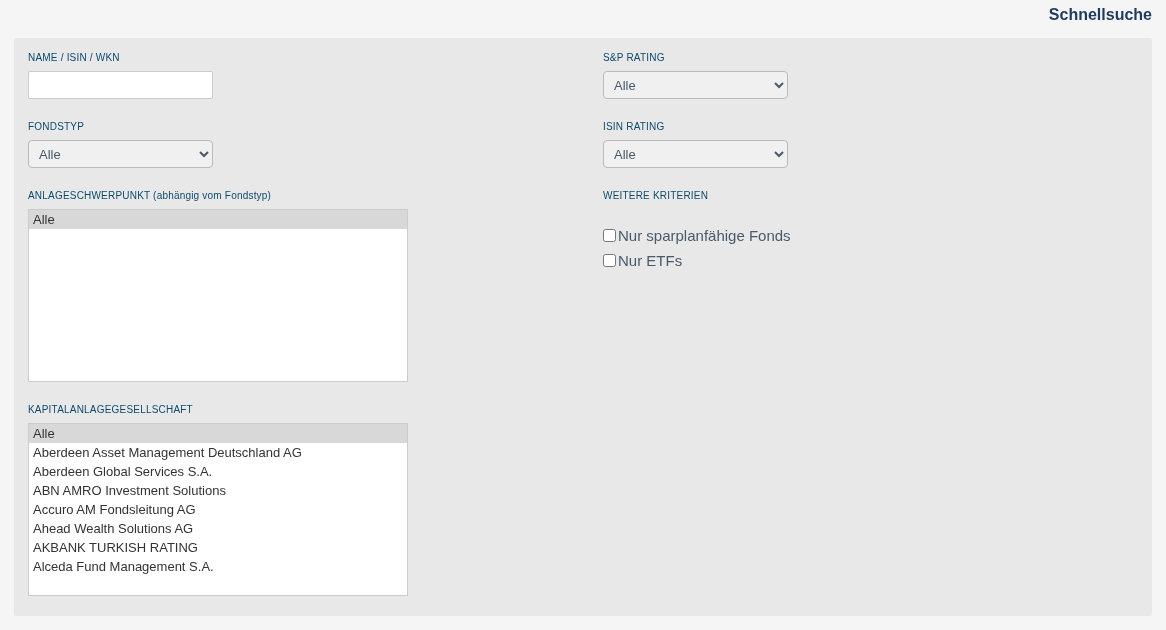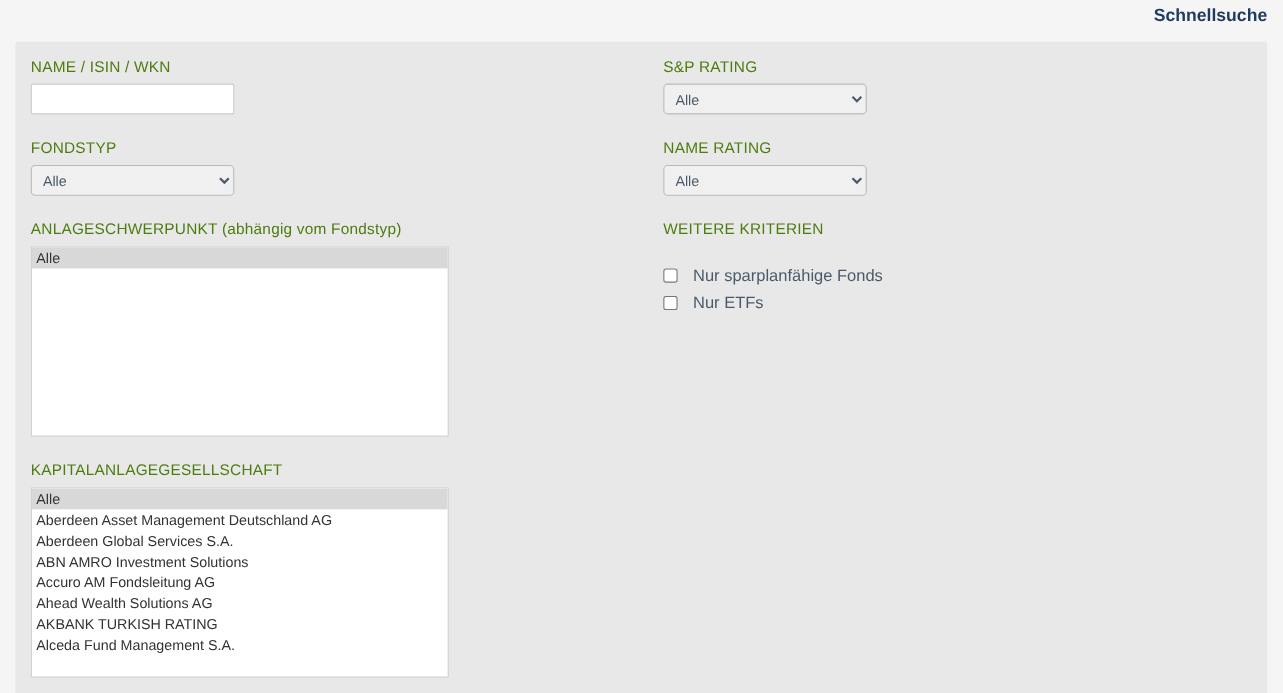--- a/index.html
+++ b/index.html
@@ -31,22 +31,22 @@
       display: flex;
       gap: 40px;
     }
     .col {
       flex: 1;
     }
     .field {
       margin-bottom: 22px;
     }
     .field-label {
-      color: #4d7c0f;
-      font-size: 14px;
+      color: #0c4a6e;
+      font-size: 10px;
       margin-bottom: 8px;
       display: block;
       letter-spacing: 0.2px;
     }
     .text-input {
       width: 185px;
       height: 28px;
       border: 1px solid #ccc;
       background: #fff;
       padding: 4px 6px;
@@ -84,21 +84,21 @@
       white-space: nowrap;
       overflow: hidden;
       text-overflow: ellipsis;
     }
     .listbox-item.selected {
       background: #d8d8d8;
     }
     .criteria-row {
       display: flex;
       align-items: center;
-      gap: 14px;
+      gap: 2px;
       margin-bottom: 8px;
       color: #4a5a6a;
       font-size: 15px;
     }
     .criteria-row input[type="checkbox"] {
       width: 13px;
       height: 13px;
     }
   </style>
 </head>
@@ -149,21 +149,21 @@
     <div class="col">
 
       <div class="field">
         <label class="field-label">S&amp;P RATING</label>
         <select class="select-input">
           <option>Alle</option>
         </select>
       </div>
 
       <div class="field">
-        <label class="field-label">NAME RATING</label>
+        <label class="field-label">ISIN RATING</label>
         <select class="select-input">
           <option>Alle</option>
         </select>
       </div>
 
       <div class="field">
         <label class="field-label" style="margin-bottom:26px">WEITERE KRITERIEN</label>
         <div id="criteria-list">
             <div class="criteria-row">
               <input type="checkbox" style="">

